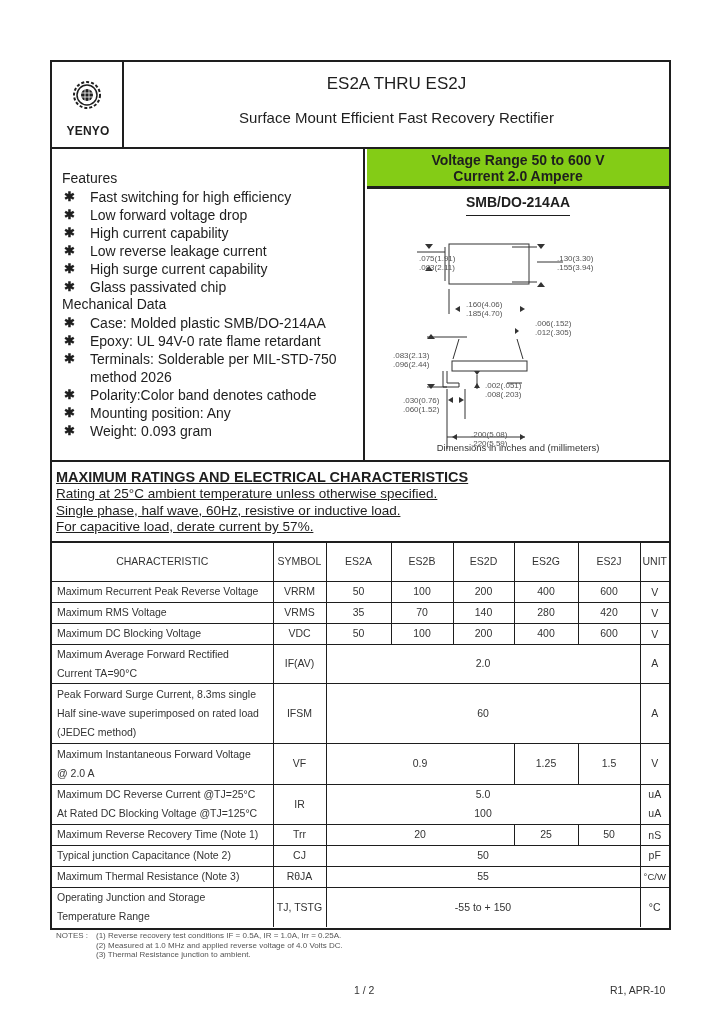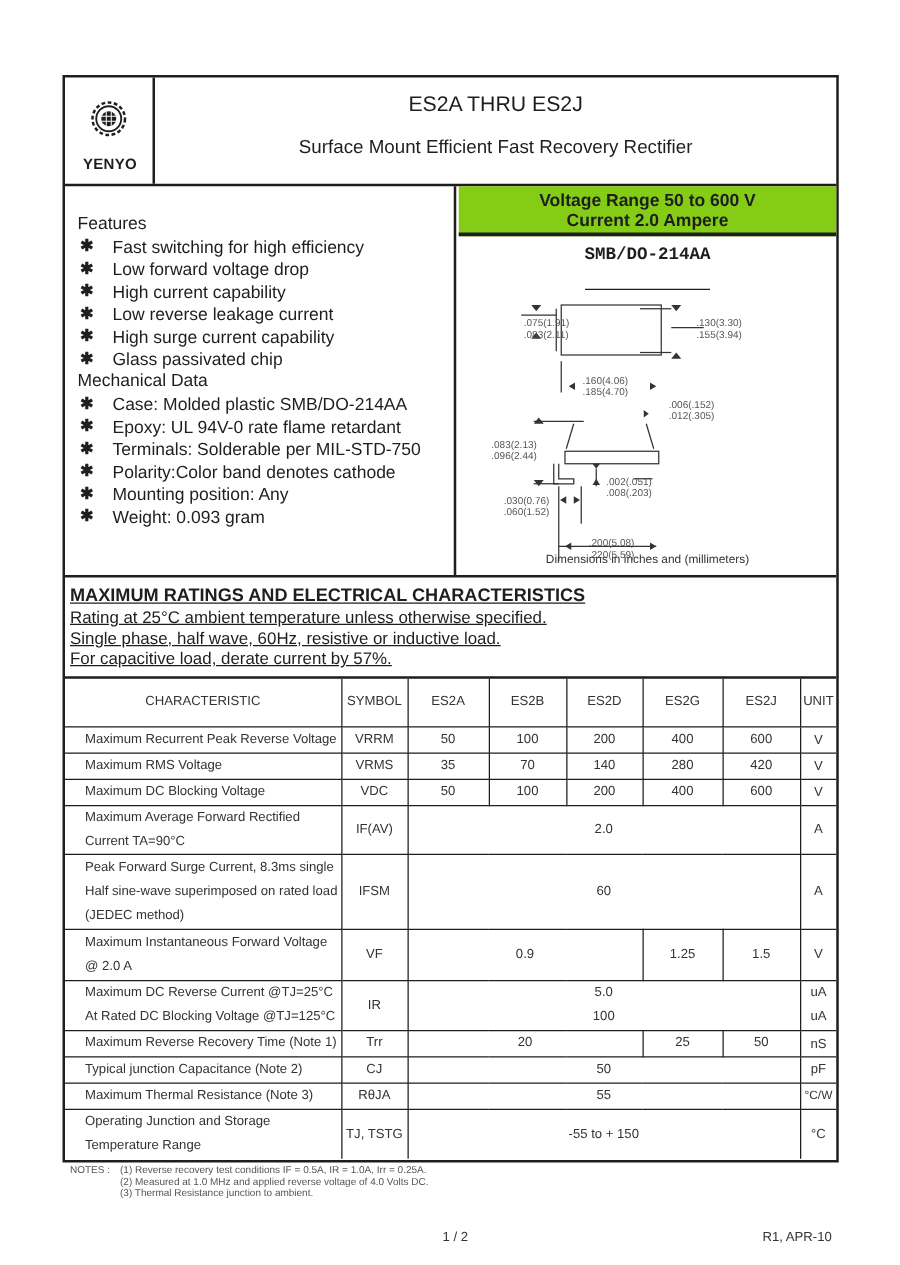--- a/index.html
+++ b/index.html
@@ -20,34 +20,34 @@
   .feat { position: absolute; left: 0; top: 87px; width: 313px; height: 311px; border-right: 2px solid #1e1e1e; }
   .feat h3 { font-size: 14px; font-weight: normal; position: absolute; left: 10px; }
   .feat ul { list-style: none; position: absolute; left: 10px; }
   .feat li { font-size: 14px; height: 18px; line-height: 18px; position: relative; padding-left: 28px; white-space: nowrap; }
   .feat li .star { position: absolute; left: 2px; top: 0; font-size: 13px; font-weight: bold; }
   .feat li.cont { padding-left: 28px; }
 
   .spec { position: absolute; left: 315px; top: 87px; width: 302px; height: 311px; }
   .grey { position: absolute; left: 0; top: 0; width: 302px; height: 40px; background: #84cc16; border-bottom: 3px solid #1e1e1e; text-align: center; font-size: 14px; font-weight: bold; line-height: 16px; padding-top: 3px; }
   .pkg { position: absolute; left: 0; width: 302px; top: 45px; text-align: center; font-size: 14px; font-weight: bold; }
-  .pkg span { border-bottom: 1.5px solid #1e1e1e; padding-bottom: 19px; font-family: Liberation Mono, monospace; }
+  .pkg span { border-bottom: 1.5px solid #1e1e1e; padding-bottom: 5px; }
   .diagram { position: absolute; left: 0; top: 0; width: 302px; height: 311px; }
   .dim { position: absolute; font-size: 8px; color: #555; line-height: 9px; white-space: nowrap; }
   .dimnote { position: absolute; left: 0; width: 302px; top: 293px; text-align: center; font-size: 9.5px; color: #333; }
 
   
   .ratings { position: absolute; left: 0; top: 398px; width: 617px; height: 83px; border-top: 2px solid #1e1e1e; border-bottom: 2px solid #1e1e1e; padding: 7px 0 0 4px; text-decoration: underline; }
   .ratings h2 { font-size: 14.5px; font-weight: bold; line-height: 17px; }
   .ratings p { font-size: 13.5px; line-height: 16.5px; }
 
   
   table.spec-table { position: absolute; left: 0; top: 481px; width: 617px; border-collapse: collapse; table-layout: fixed; }
   .spec-table td { border: 1px solid #1e1e1e; font-size: 10.5px; color: #333; text-align: center; vertical-align: middle; padding: 0; line-height: 19px; }
-  .spec-table td.char { text-align: left; padding-left: 16px; }
+  .spec-table td.char { text-align: left; padding-left: 5px; }
   .spec-table td.unit { vertical-align: top; padding-top: 1px; }
   .spec-table tr:first-child td { border-top: none; }
   .spec-table td:first-child { border-left: none; }
   .spec-table td:last-child { border-right: none; }
   .spec-table tr:last-child td { border-bottom: none; }
 
   .notes { position: absolute; left: 56px; top: 931px; font-size: 8px; color: #555; line-height: 9.5px; }
   .notes .lbl { display: inline-block; width: 40px; }
   .notes .ind { padding-left: 40px; }
   .footer-page { position: absolute; left: 354px; top: 984px; font-size: 10.5px; color: #333; }
@@ -87,20 +87,21 @@
       <li><span class="star">✱</span><span>High current capability</span></li>
       <li><span class="star">✱</span><span>Low reverse leakage current</span></li>
       <li><span class="star">✱</span><span>High surge current capability</span></li>
       <li><span class="star">✱</span><span>Glass passivated chip</span></li>
     </ul>
     <h3 style="top:147px">Mechanical Data</h3>
     <ul style="top:165px">
       <li><span class="star">✱</span><span>Case: Molded plastic SMB/DO-214AA</span></li>
       <li><span class="star">✱</span><span>Epoxy: UL 94V-0 rate flame retardant</span></li>
       <li><span class="star">✱</span><span>Terminals: Solderable per MIL-STD-750</span></li>
+      <li class="cont"><span>method 2026</span></li>
       <li><span class="star">✱</span><span>Polarity:Color band denotes cathode</span></li>
       <li><span class="star">✱</span><span>Mounting position: Any</span></li>
       <li><span class="star">✱</span><span>Weight: 0.093 gram</span></li>
     </ul>
   </div>
 
   <div class="spec">
     <div class="grey">
       <div>Voltage Range 50 to 600 V</div>
       <div>Current 2.0 Ampere</div>

